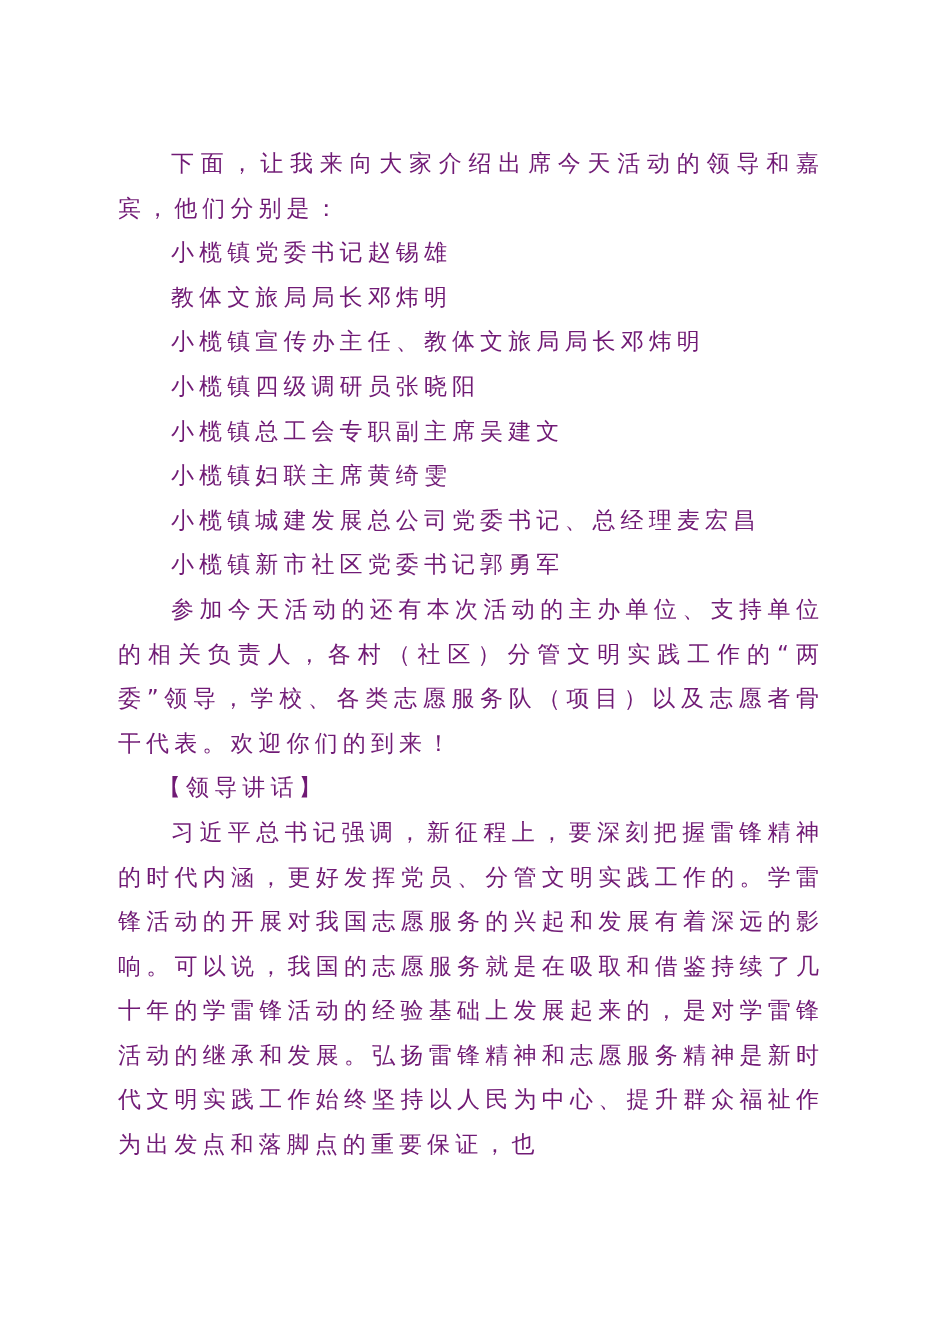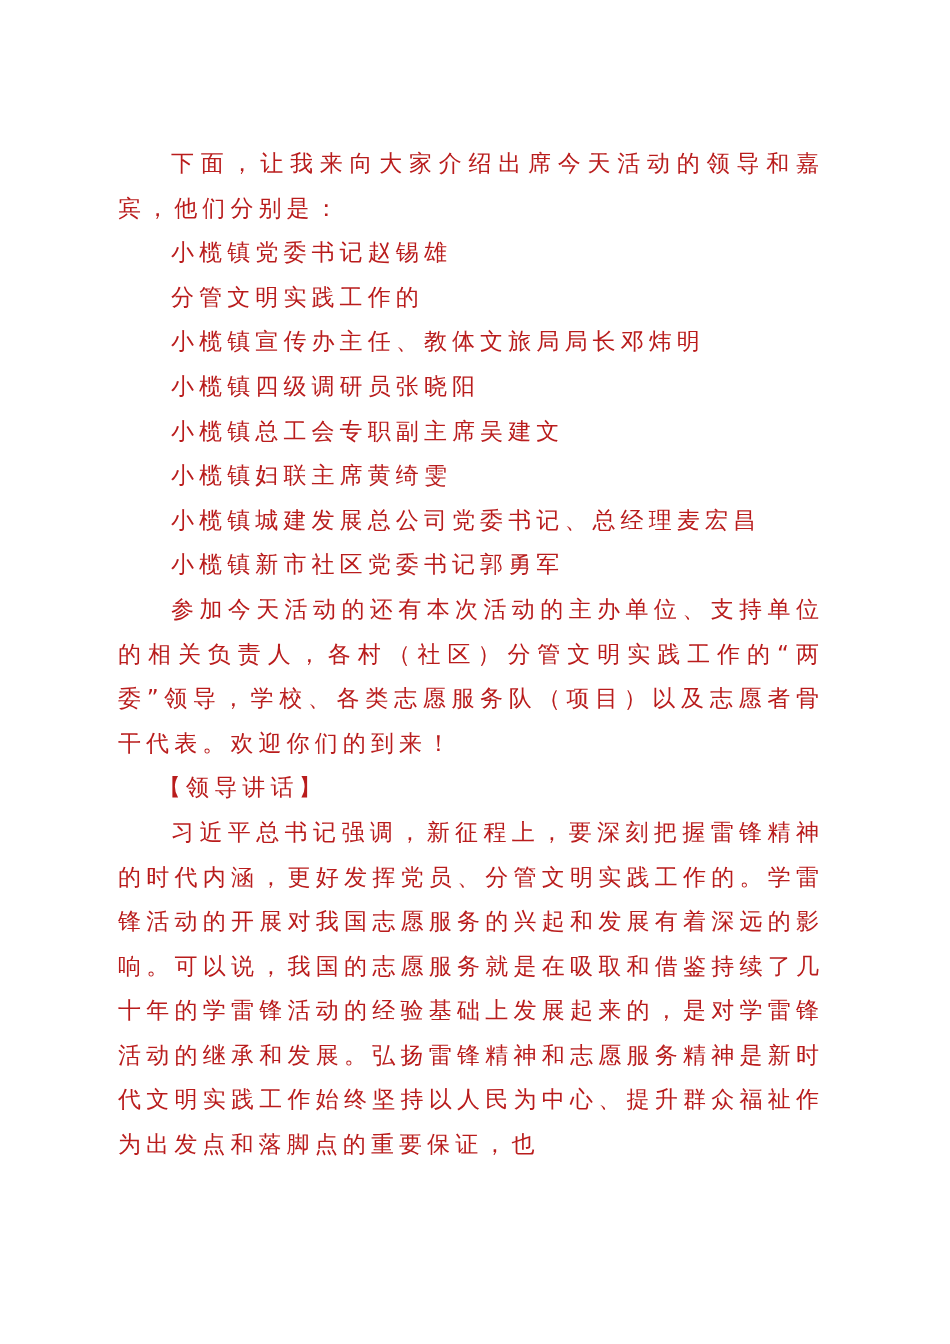--- a/index.html
+++ b/index.html
@@ -11,21 +11,21 @@
     width: 950px;
     height: 1344px;
     position: relative;
     overflow: hidden;
   }
   .page {
     position: absolute;
     left: 118px;
     top: 141px;
     width: 706px;
-    color: #b91c1c;
+    color: #701a75;
     font-family: "DejaVu Sans", "Liberation Sans", sans-serif;
     font-size: 23px;
     line-height: 44.6px;
     letter-spacing: 5.1px;
   }
   .p {
     margin: 0;
     text-align: justify;
     text-justify: inter-character;
     word-break: break-all;
@@ -38,21 +38,21 @@
   }
 </style>
 </head>
 <body>
 
 <div class="page">
   <p class="p indent">下面，让我来向大家介绍出席今天活动的领导和嘉宾，他们分别是：</p>
 
   <div>
     <p class="p indent">小榄镇党委书记赵锡雄</p>
-    <p class="p indent">分管文明实践工作的</p>
+    <p class="p indent">教体文旅局局长邓炜明</p>
     <p class="p indent">小榄镇宣传办主任、教体文旅局局长邓炜明</p>
     <p class="p indent">小榄镇四级调研员张晓阳</p>
     <p class="p indent">小榄镇总工会专职副主席吴建文</p>
     <p class="p indent">小榄镇妇联主席黄绮雯</p>
     <p class="p indent">小榄镇城建发展总公司党委书记、总经理麦宏昌</p>
     <p class="p indent">小榄镇新市社区党委书记郭勇军</p>
   </div>
 
   <p class="p indent">参加今天活动的还有本次活动的主办单位、支持单位的相关负责人，各村（社区）分管文明实践工作的“两委”领导，学校、各类志愿服务队（项目）以及志愿者骨干代表。欢迎你们的到来！</p>
 

